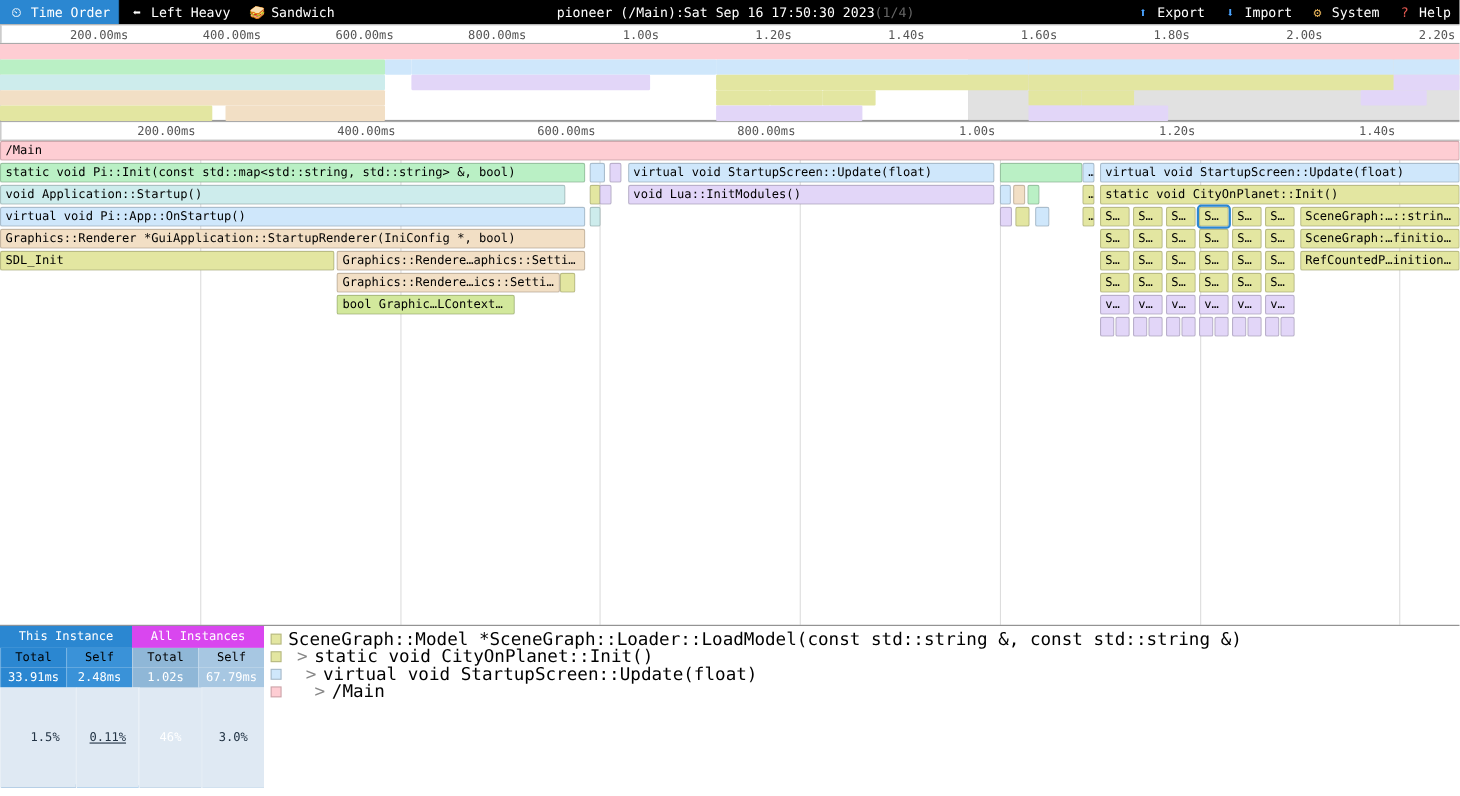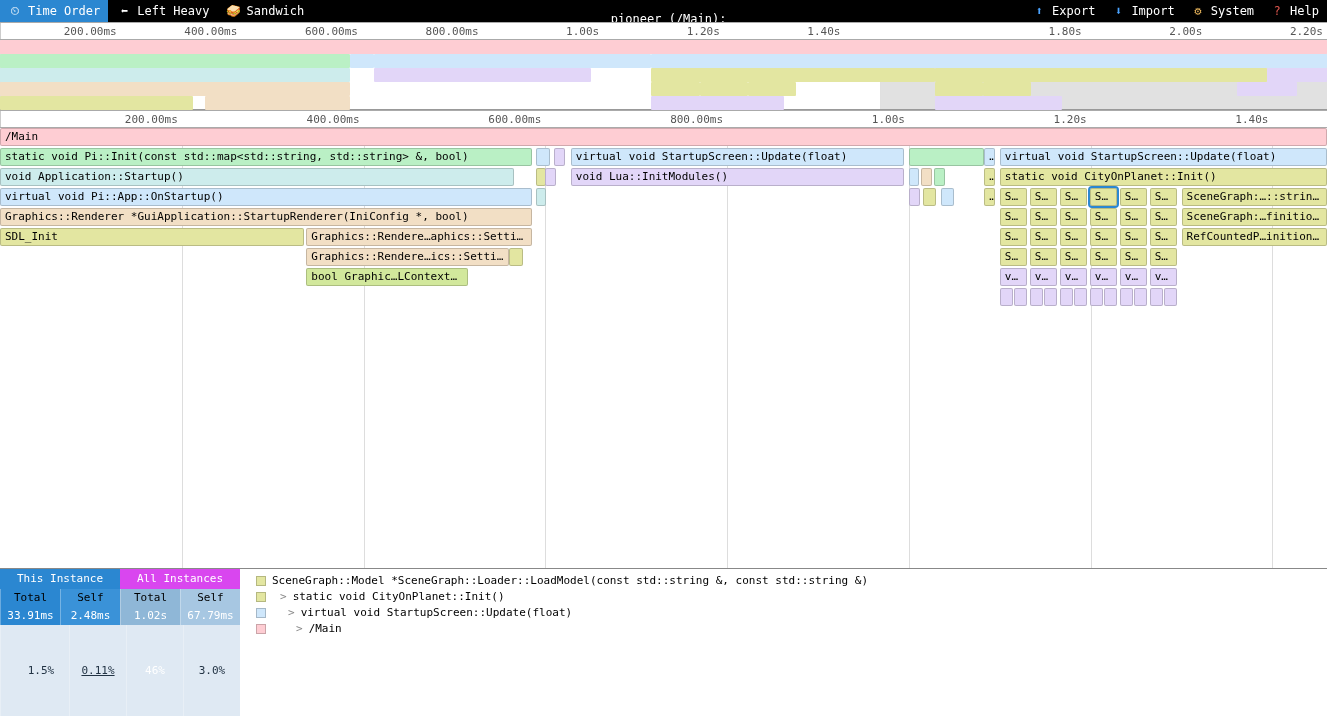--- a/index.html
+++ b/index.html
@@ -29,21 +29,21 @@
     gap: 6px;
     border-right: 1px solid #000;
     cursor: pointer;
   }
   .topbar .tab.active {
     background: #2b87d1;
     color: #fff;
   }
   .topbar .tab .ic { font-size: 12px; line-height: 1; }
   .topbar .spacer { flex: 1; }
-  .topbar .title { display: flex; align-items: center; color: #fff; padding: 12px 6px; flex-direction: column; }
+  .topbar .title { display: flex; align-items: center; color: #fff; padding: 0 6px; }
   .topbar .title .dim { color: #666; }
   .topbar .btn {
     display: flex;
     align-items: center;
     padding: 0 8px;
     gap: 6px;
     cursor: pointer;
   }
   .ic { display: inline-block; width: 14px; text-align: center; }
 
@@ -216,24 +216,23 @@
   }
   .stats .bars > div .fill {
     position: absolute;
     bottom: 0; left: 0; right: 0;
     z-index: -1;
   }
 
   .stackpanel {
     flex: 1;
     padding: 4px 6px;
-    font-size: 11px;
+    font-size: 16px;
     line-height: 16px;
     overflow: hidden;
-    margin-left: 10px;
   }
   .stackline {
     display: flex;
     align-items: center;
     gap: 6px;
   }
   .sw {
     width: 10px; height: 10px;
     border: 1px solid rgba(0,0,0,0.2);
     display: inline-block;
@@ -299,20 +298,23 @@
       <span>800.00ms</span>
     </div>
     <div class="tick" style="left: 0px; width: 603.182px;">
       <span>1.00s</span>
     </div>
     <div class="tick" style="left: 0px; width: 723.818px;">
       <span>1.20s</span>
     </div>
     <div class="tick" style="left: 0px; width: 844.455px;">
       <span>1.40s</span>
+    </div>
+    <div class="tick" style="left: 0px; width: 965.091px;">
+      <span>1.60s</span>
     </div>
     <div class="tick" style="left: 0px; width: 1085.73px;">
       <span>1.80s</span>
     </div>
     <div class="tick" style="left: 0px; width: 1206.36px;">
       <span>2.00s</span>
     </div>
     <div class="tick" style="left: 0px; width: 1327px;">
       <span>2.20s</span>
     </div>

